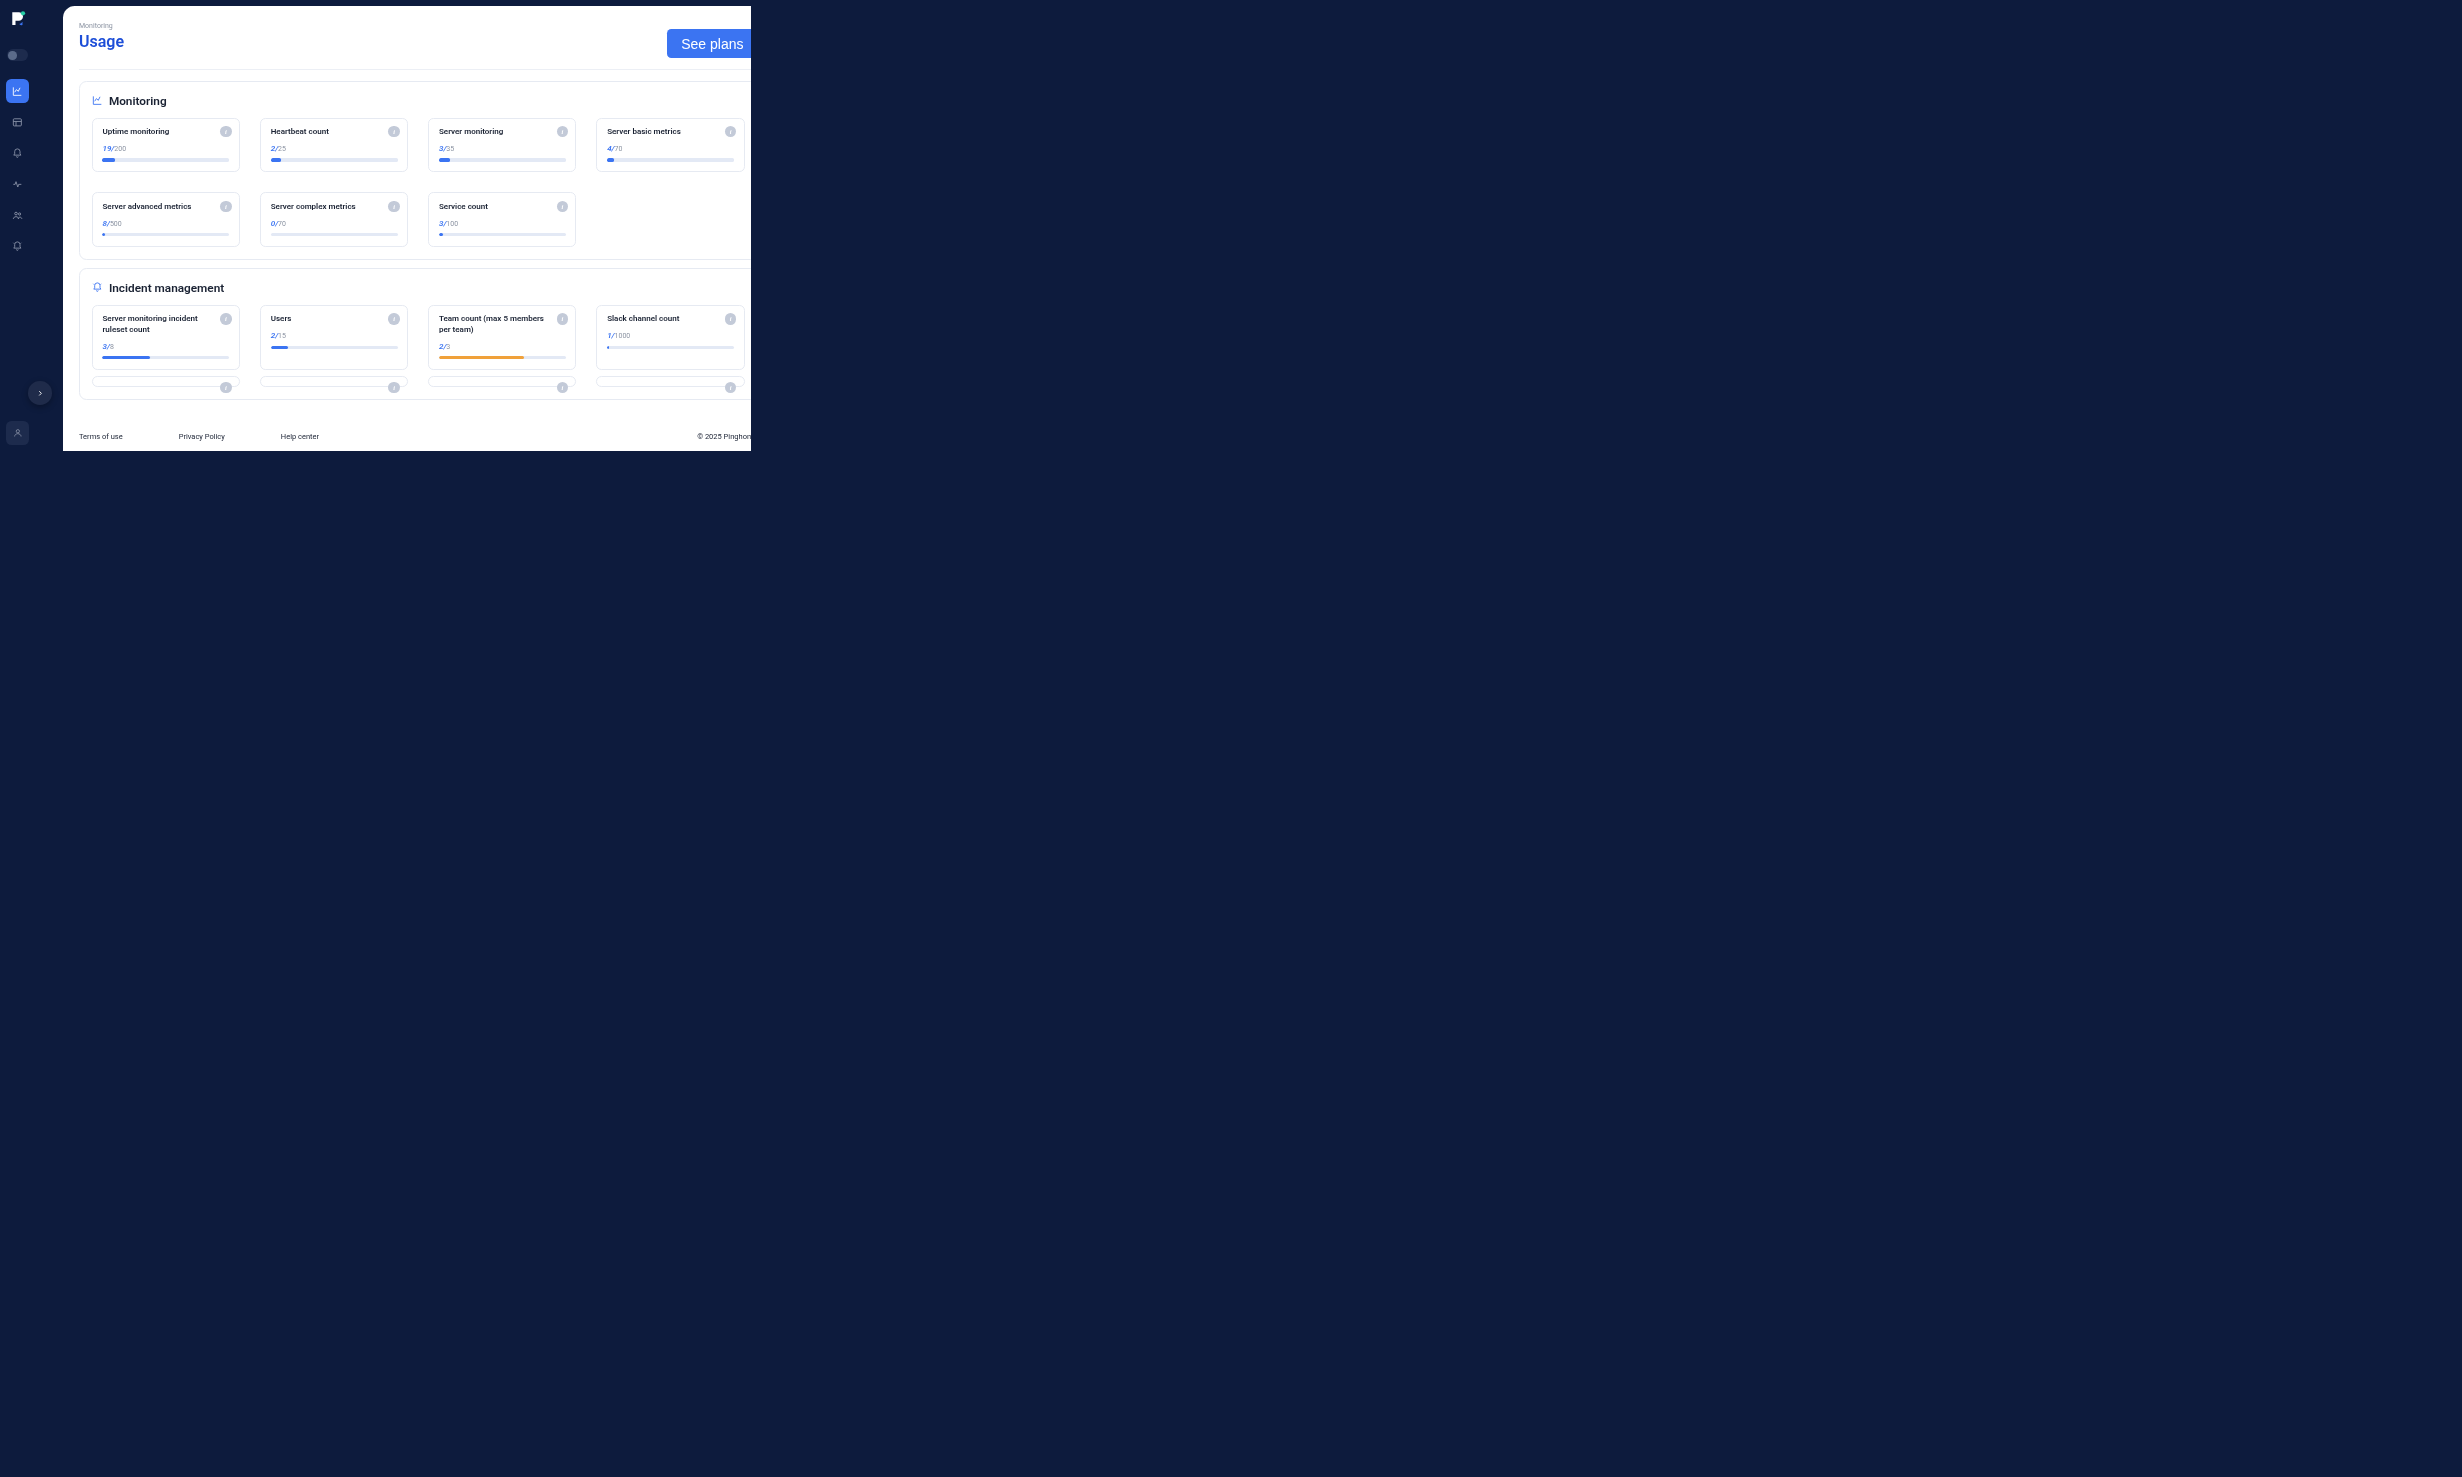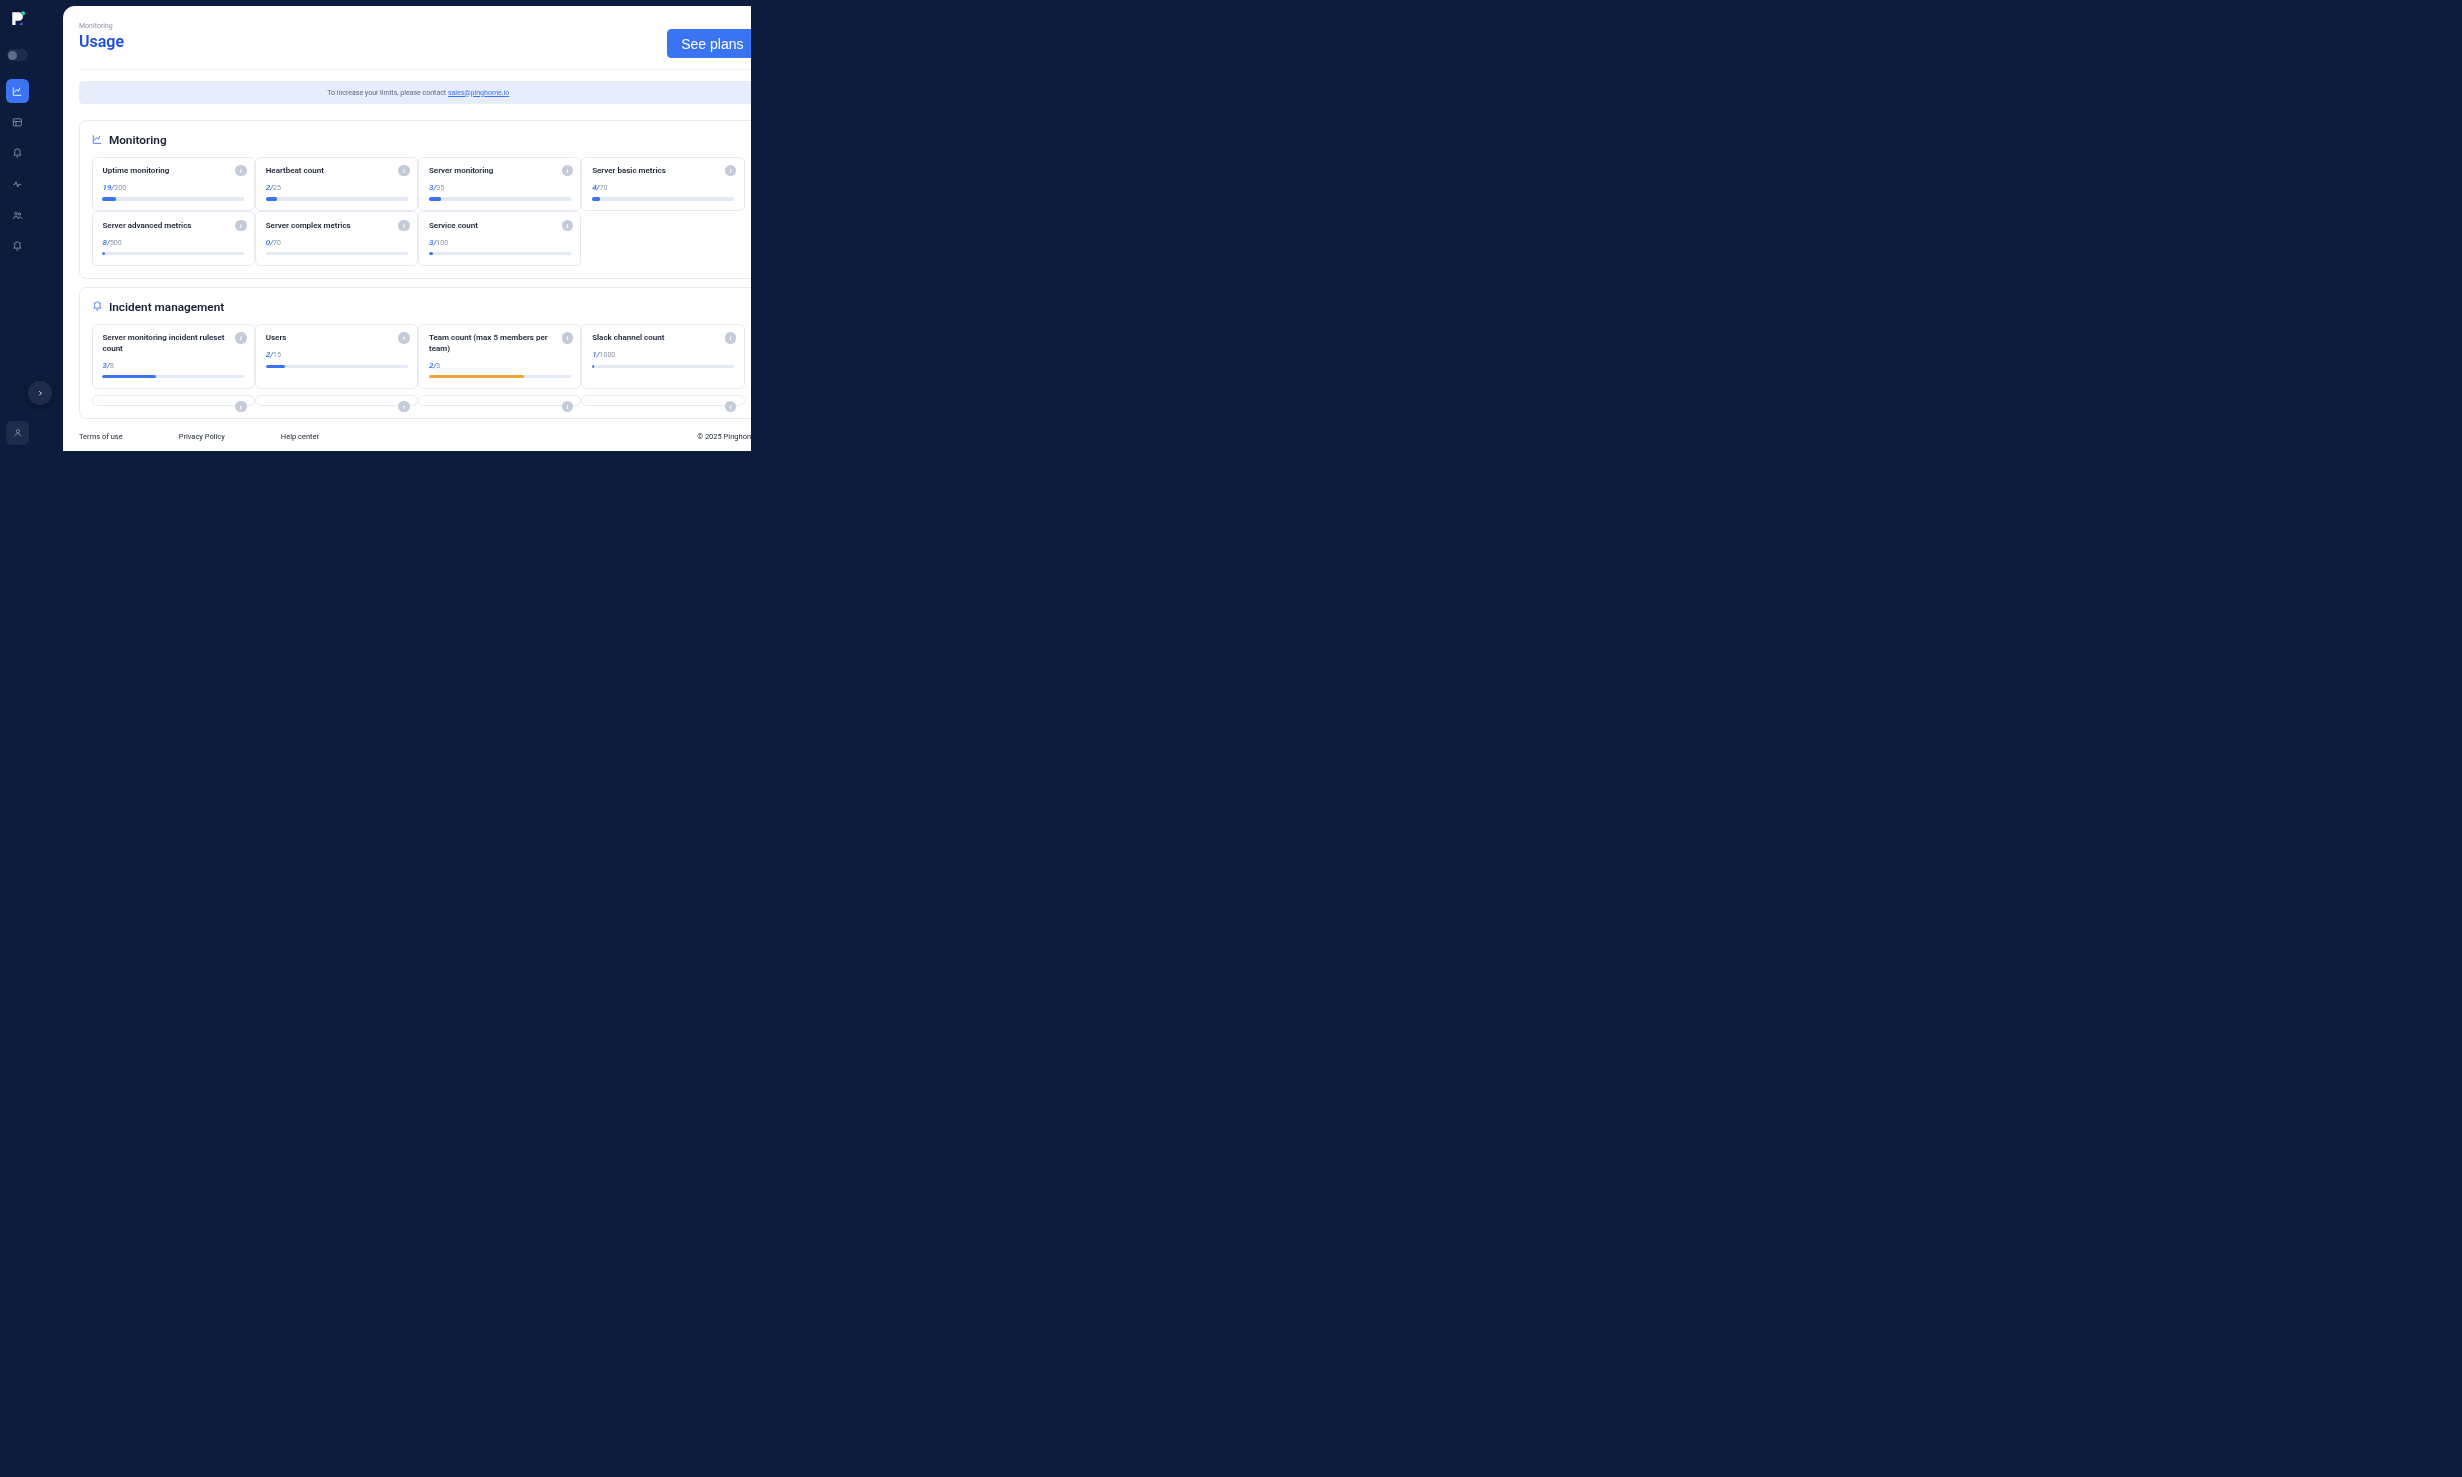--- a/index.html
+++ b/index.html
@@ -163,21 +163,21 @@
   stroke: #3b74f2; fill: none; stroke-width: 2;
 }
 .section-title {
   font-size: 11.8px;
   font-weight: 600;
   color: #1a2233;
 }
 .cards {
   display: grid;
   grid-template-columns: repeat(4, 1fr);
-  gap: 0;
+  gap: 20px;
 }
 .card {
   border: 0.5px solid #e6eaf2;
   border-radius: 5.4px;
   padding: 8.6px 9.7px 9.7px 9.7px;
   position: relative;
 }
 .card-title {
   font-size: 8px;
   font-weight: 600;
@@ -322,23 +322,20 @@
 <div class="main">
   <div class="content-scroll">
     <div class="header-row">
       <div>
         <div class="breadcrumb">Monitoring</div>
         <div class="page-title">Usage</div>
       </div>
       <button class="see-plans-btn">See plans</button>
     </div>
     <div class="divider"></div>
-    <div class="banner">
-      <span>To increase your limits, please contact </span><a>sales@pinghome.io</a>
-    </div>
 
     <div id="sections-container">
         <div class="section">
           <div class="section-header">
             <span><svg viewBox="0 0 24 24">
                 <path d="M3 3v18h18"></path>
                 <path d="M6 14l4-6 4 4 4-8"></path>
               </svg></span>
             <div class="section-title">Monitoring</div>
           </div>

